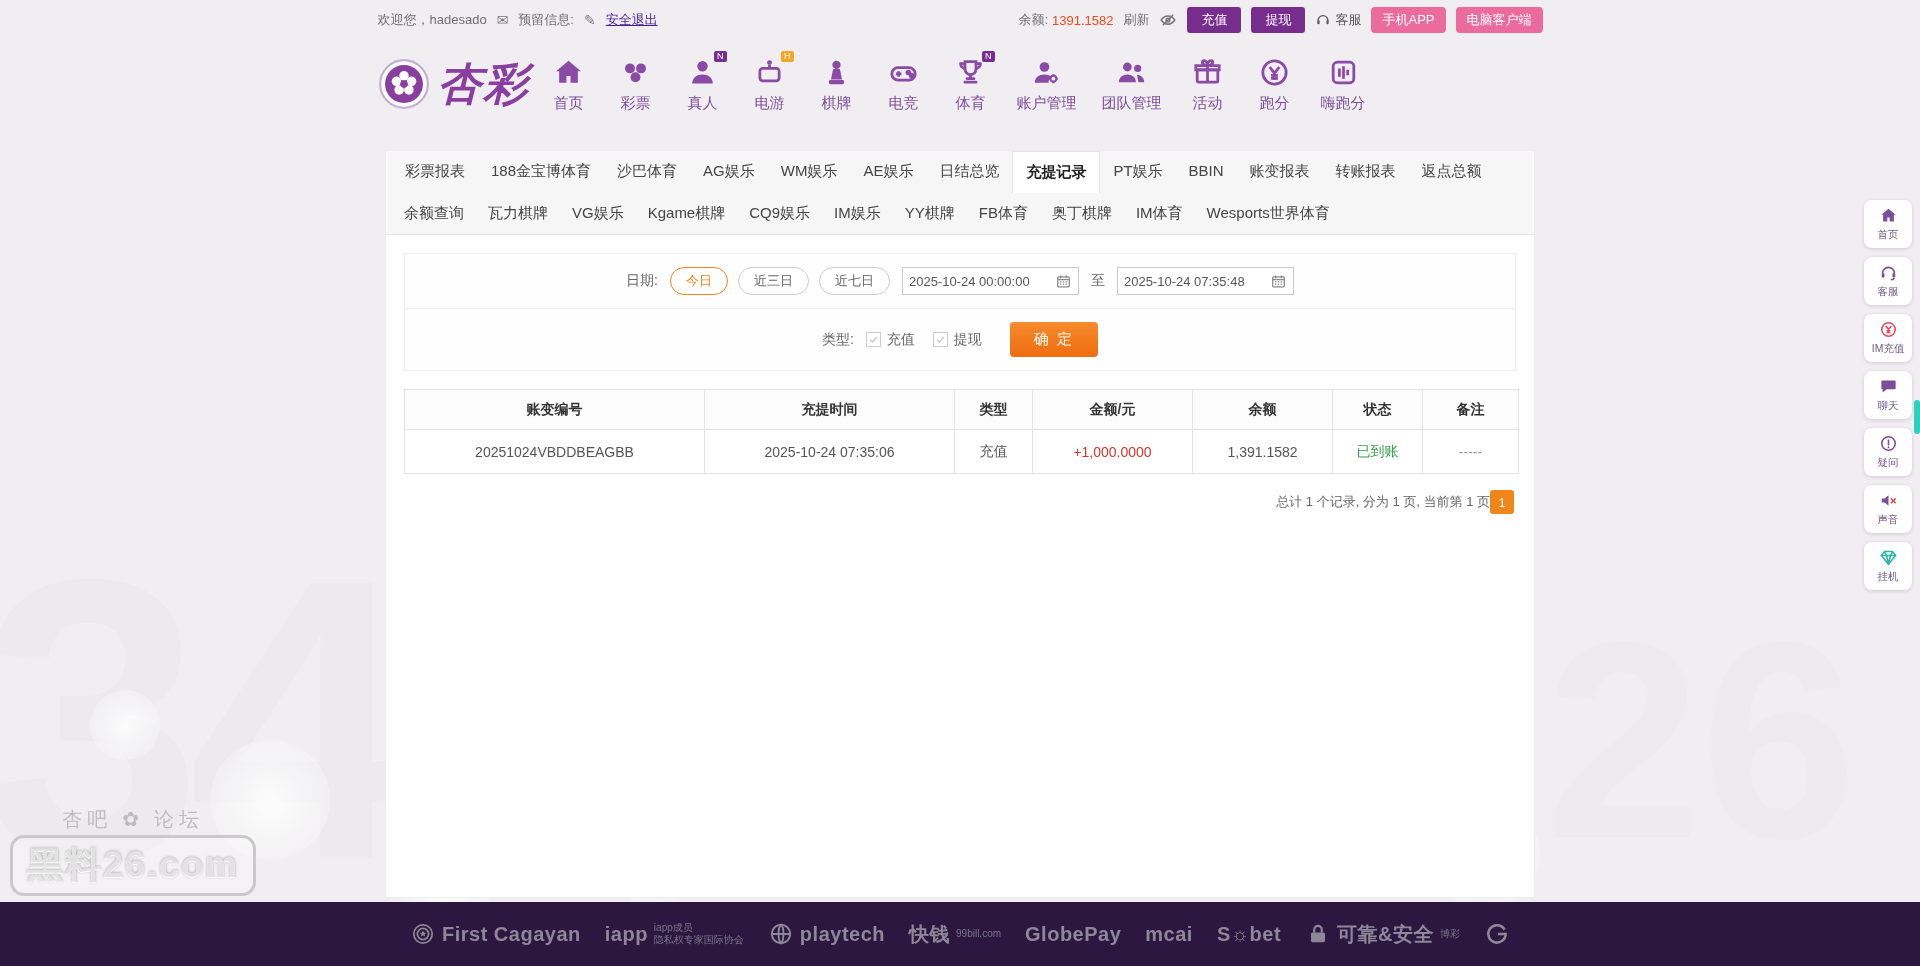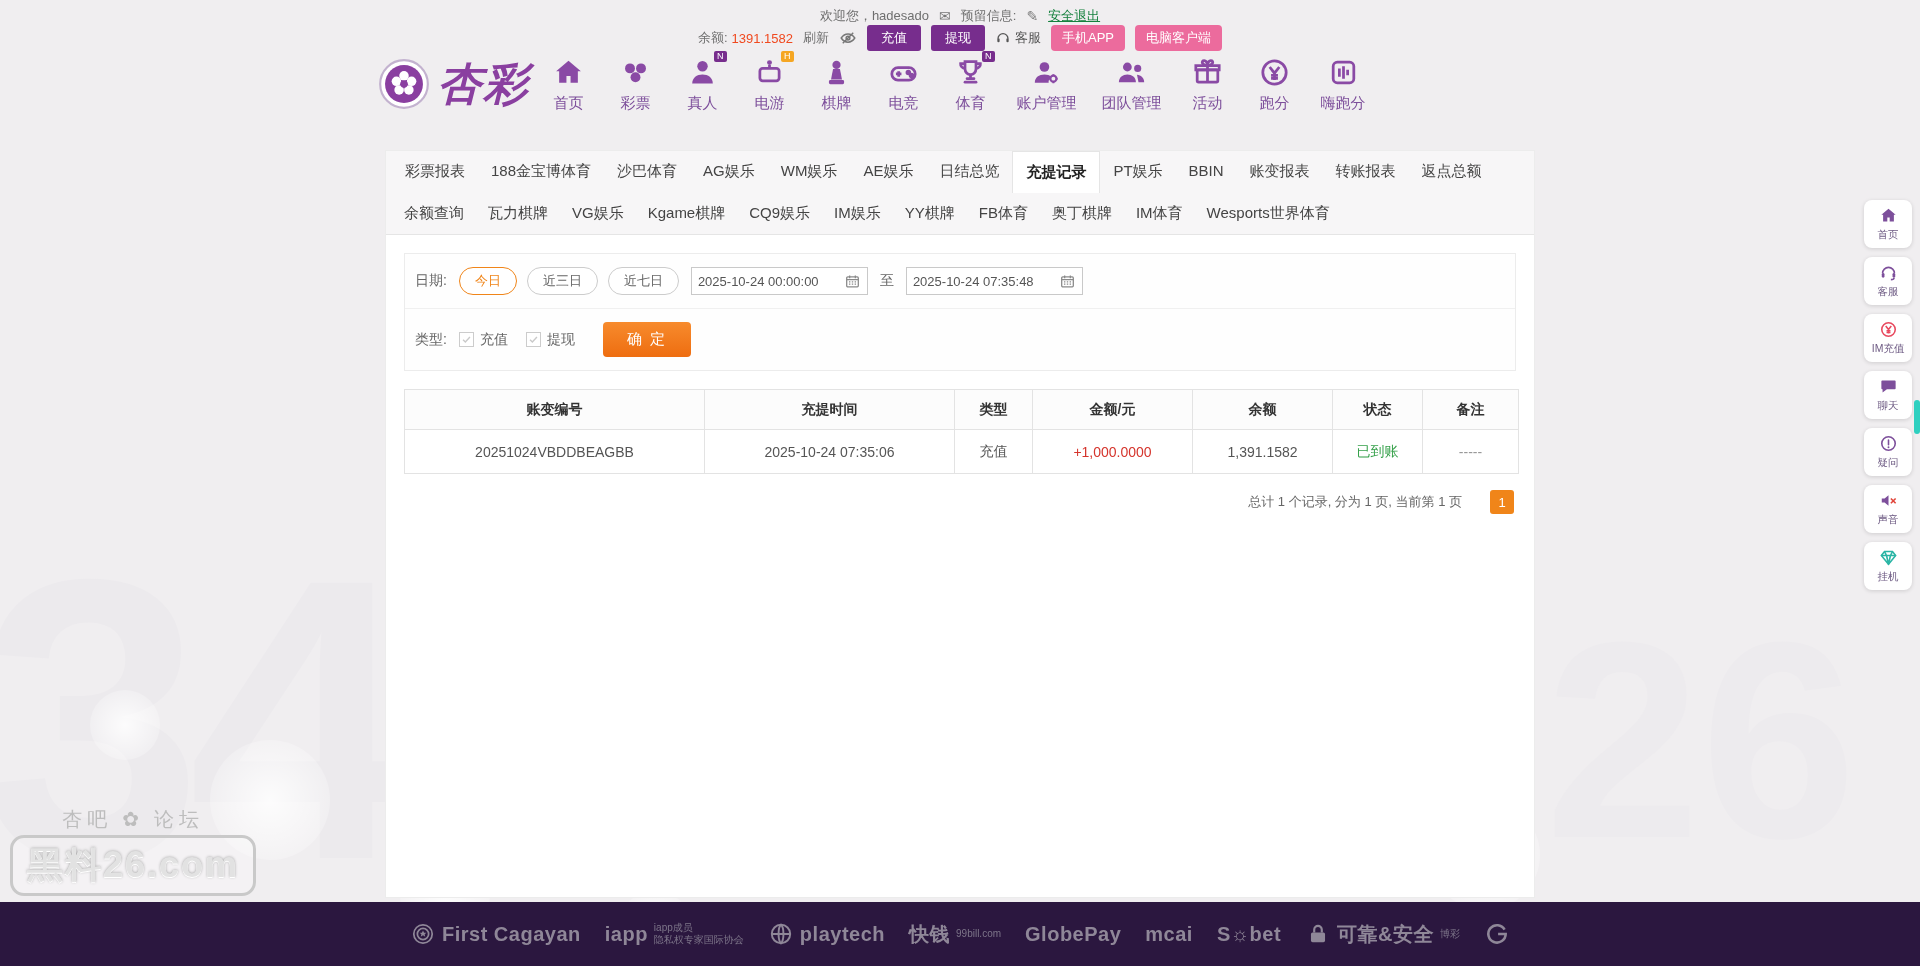--- a/index.html
+++ b/index.html
@@ -21,24 +21,24 @@
   .b2{ left:90px;  top:690px; width:70px;  height:70px;}
   .b3{ left:400px; top:850px; width:90px;  height:90px;}
   .b4{ left:620px; top:890px; width:70px;  height:70px;}
   .b5{ left:1430px;top:800px; width:110px; height:110px;}
 
   .icn { display:inline-block; }
   .icn svg { display:block; width:100%; height:100%; }
 
   
   .topbar { position:relative; z-index:3; height:32px; font-size:13px; color:#6f6f6f; }
-  .topbar-inner { width:1165px; margin:0 auto; display:flex; justify-content:space-between; align-items:center; padding-top:7px;flex-direction:column; }
+  .topbar-inner { width:1165px; margin:0 auto; display:flex; justify-content:space-between; align-items:center; padding-top:7px; }
   .tb-left, .tb-right { display:flex; align-items:center; gap:10px; }
   .glyph { font-size:14px; color:#777; cursor:pointer; }
-  .logout { color:#15803d; text-decoration:underline; cursor:pointer; }
+  .logout { color:#4c1d95; text-decoration:underline; cursor:pointer; }
   .bal-value { color:#f0491f; margin-left:-6px; }
   .refresh { cursor:pointer; }
   .eye { width:18px; height:18px; color:#777; cursor:pointer; }
   .btn-purple { background:#772d8d; color:#fff; border:none; border-radius:3px; padding:4px 14px; font-size:13px; cursor:pointer; }
   .service { display:flex; align-items:center; gap:4px; color:#555; cursor:pointer; }
   .headset-sm { width:16px; height:16px; color:#555; }
   .btn-pink { background:#ec6b9d; color:#fff; border:none; border-radius:4px; padding:4px 11px; font-size:13px; cursor:pointer; }
 
   
   .navbar { position:relative; z-index:3; height:104px; display:flex; align-items:center; }
@@ -63,21 +63,21 @@
   .tab { padding:11px 13px; font-size:15px; color:#444; cursor:pointer; white-space:nowrap; }
   .tabs.row2 .tab { padding:11px 12px; }
   .tab.active { background:#fff; border:1px solid #e5e5e5; border-bottom:none; font-weight:bold; color:#222; }
 
   
   .query-box { margin:18px; border:1px solid #ececec; display:flex; background:#fefefe; }
   .q-left { width:88px; display:flex; flex-direction:column; align-items:center; justify-content:center; gap:6px; color:#9a9a9a; }
   .mag { width:30px; height:30px; color:#aaa; }
   .q-label { font-size:15px; }
   .q-right { flex:1; }
-  .q-row { display:flex; align-items:center; gap:12px; padding:13px 10px; }
+  .q-row { display:flex; align-items:center; gap:12px; padding:13px 10px;justify-content:center; }
   .q-row1 { border-bottom:1px solid #f0f0f0; }
   .q-field-label { font-size:14px; color:#666; }
   .presets { display:flex; gap:10px; }
   .preset { border:1px solid #ccc; border-radius:15px; padding:4px 15px; font-size:13px; color:#666; background:#fff; cursor:pointer; }
   .preset.active { border-color:#f08519; color:#f08519;font-family:Liberation Serif, serif; }
   .date-input { display:flex; align-items:center; border:1px solid #c9c9c9; background:#fff; height:28px; padding:0 6px; gap:4px; }
   .date-input input { border:none; outline:none; width:142px; font-size:13px; color:#555; font-family:inherit; background:transparent; }
   .cal { width:17px; height:17px; color:#8a8a8a; cursor:pointer; }
   .to-label { color:#666; font-size:14px; }
   .type-opts { display:flex; gap:18px; align-items:center; }
@@ -90,21 +90,21 @@
   
   .rec-table { width:1114px; margin:0 18px; border-collapse:collapse; table-layout:fixed; }
   .rec-table th, .rec-table td { border:1px solid #e3e3e3; text-align:center; font-size:14px; overflow:hidden; }
   .rec-table th { height:40px; color:#333; font-weight:bold; background:#fcfcfc; }
   .rec-table td { height:44px; color:#555; }
   .rec-table td.amt { color:#d5342c; }
   .rec-table td.status { color:#36a14b; }
   .rec-table td.muted { color:#999; }
 
   
-  .pagination { display:flex; justify-content:flex-end; align-items:center; gap:28px; margin:16px 20px 0 0; font-size:13px; color:#666; }
+  .pagination { display:flex; justify-content:flex-end; align-items:center; gap:0; margin:16px 20px 0 0; font-size:13px; color:#666; }
   .pg-current { display:inline-flex; align-items:center; justify-content:center; width:24px; height:24px;
     background:#f08519; color:#fff; border-radius:3px; font-size:13px; cursor:pointer; }
 
   
   .float-bar { position:absolute; right:8px; top:200px; z-index:5; display:flex; flex-direction:column; gap:9px; }
   .fb-item { width:48px; height:48px; background:#fff; border-radius:8px; box-shadow:0 1px 4px rgba(0,0,0,.14);
     display:flex; flex-direction:column; align-items:center; justify-content:center; gap:2px; cursor:pointer; }
   .fb-icn { width:19px; height:19px; color:#7d4f9b; }
   .fb-label { font-size:11px; color:#6d5a83; white-space:nowrap; transform:scale(.95); }
   .mini-scroll { position:absolute; right:0; top:400px; width:6px; height:34px; background:#2fd0c0; border-radius:3px; z-index:6; cursor:grab; }

